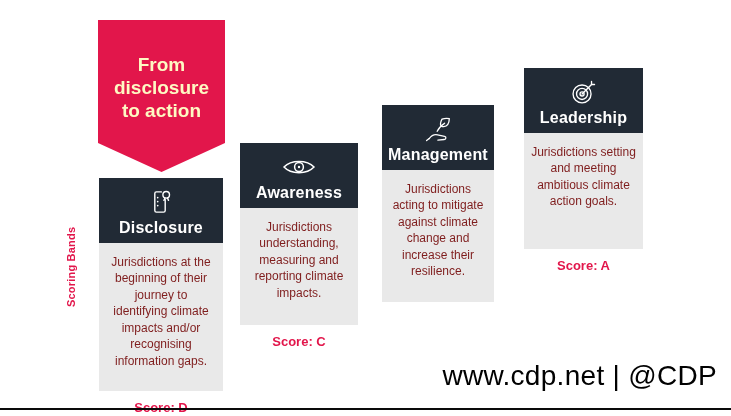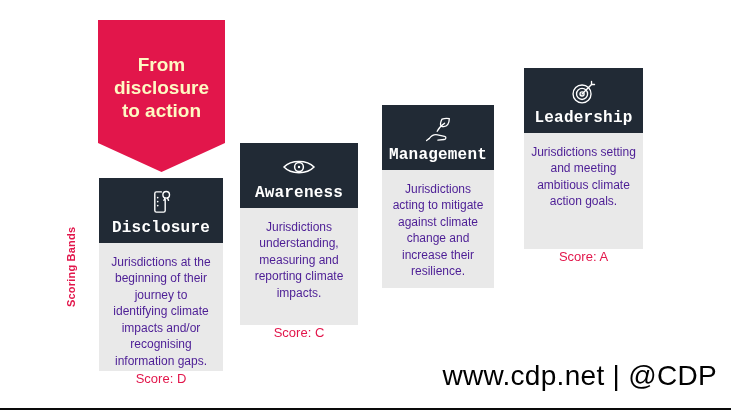--- a/index.html
+++ b/index.html
@@ -26,35 +26,35 @@
   }
   
   .card{position:absolute;text-align:center;}
   .card-d{left:99px;top:178px;width:124px;}
   .card-a{left:240px;top:143px;width:118px;}
   .card-m{left:382px;top:105px;width:112px;}
   .card-l{left:524px;top:68px;width:119px;}
   .card-header{
     background:var(--header-dark,#212A35);color:#fff;height:65px;
     display:flex;flex-direction:column;align-items:center;justify-content:center;
-    gap:3px;box-sizing:border-box;padding-top:4px;font-family:Liberation Mono, monospace;
+    gap:3px;box-sizing:border-box;padding-top:4px;
   }
   .card-icon{height:28px;display:flex;align-items:center;justify-content:center;}
   .card-title{font-size:16px;font-weight:700;letter-spacing:.2px;}
   .card-body{
-    background:var(--body-gray,#E9E9E9);color:#4c1d95;
-    font-size:12px;line-height:1.37;padding:11px 7px 2px;box-sizing:border-box;
+    background:var(--body-gray,#E9E9E9);color:#7f1d1d;
+    font-size:12px;line-height:1.37;padding:11px 7px 22px;box-sizing:border-box;
   }
   .card-d .card-body{min-height:118px;}
   .card-a .card-body{min-height:117px;}
   .card-m .card-body{min-height:118px;}
   .card-l .card-body{min-height:116px;}
   .card-score{
-    color:var(--accent-red,#E2164B);
-    font-size:13px;font-weight:400;
+    margin-top:9px;color:var(--accent-red,#E2164B);
+    font-size:13px;font-weight:700;
   }
   
   .footer-text{
     position:absolute;right:14px;top:360px;color:#010101;
     font-size:28px;font-weight:400;letter-spacing:.3px;white-space:nowrap;
   }
   .bottom-line{
     position:absolute;left:0;top:408px;width:731px;height:2px;background:#0a0a0a;
   }
   svg{display:block;}

